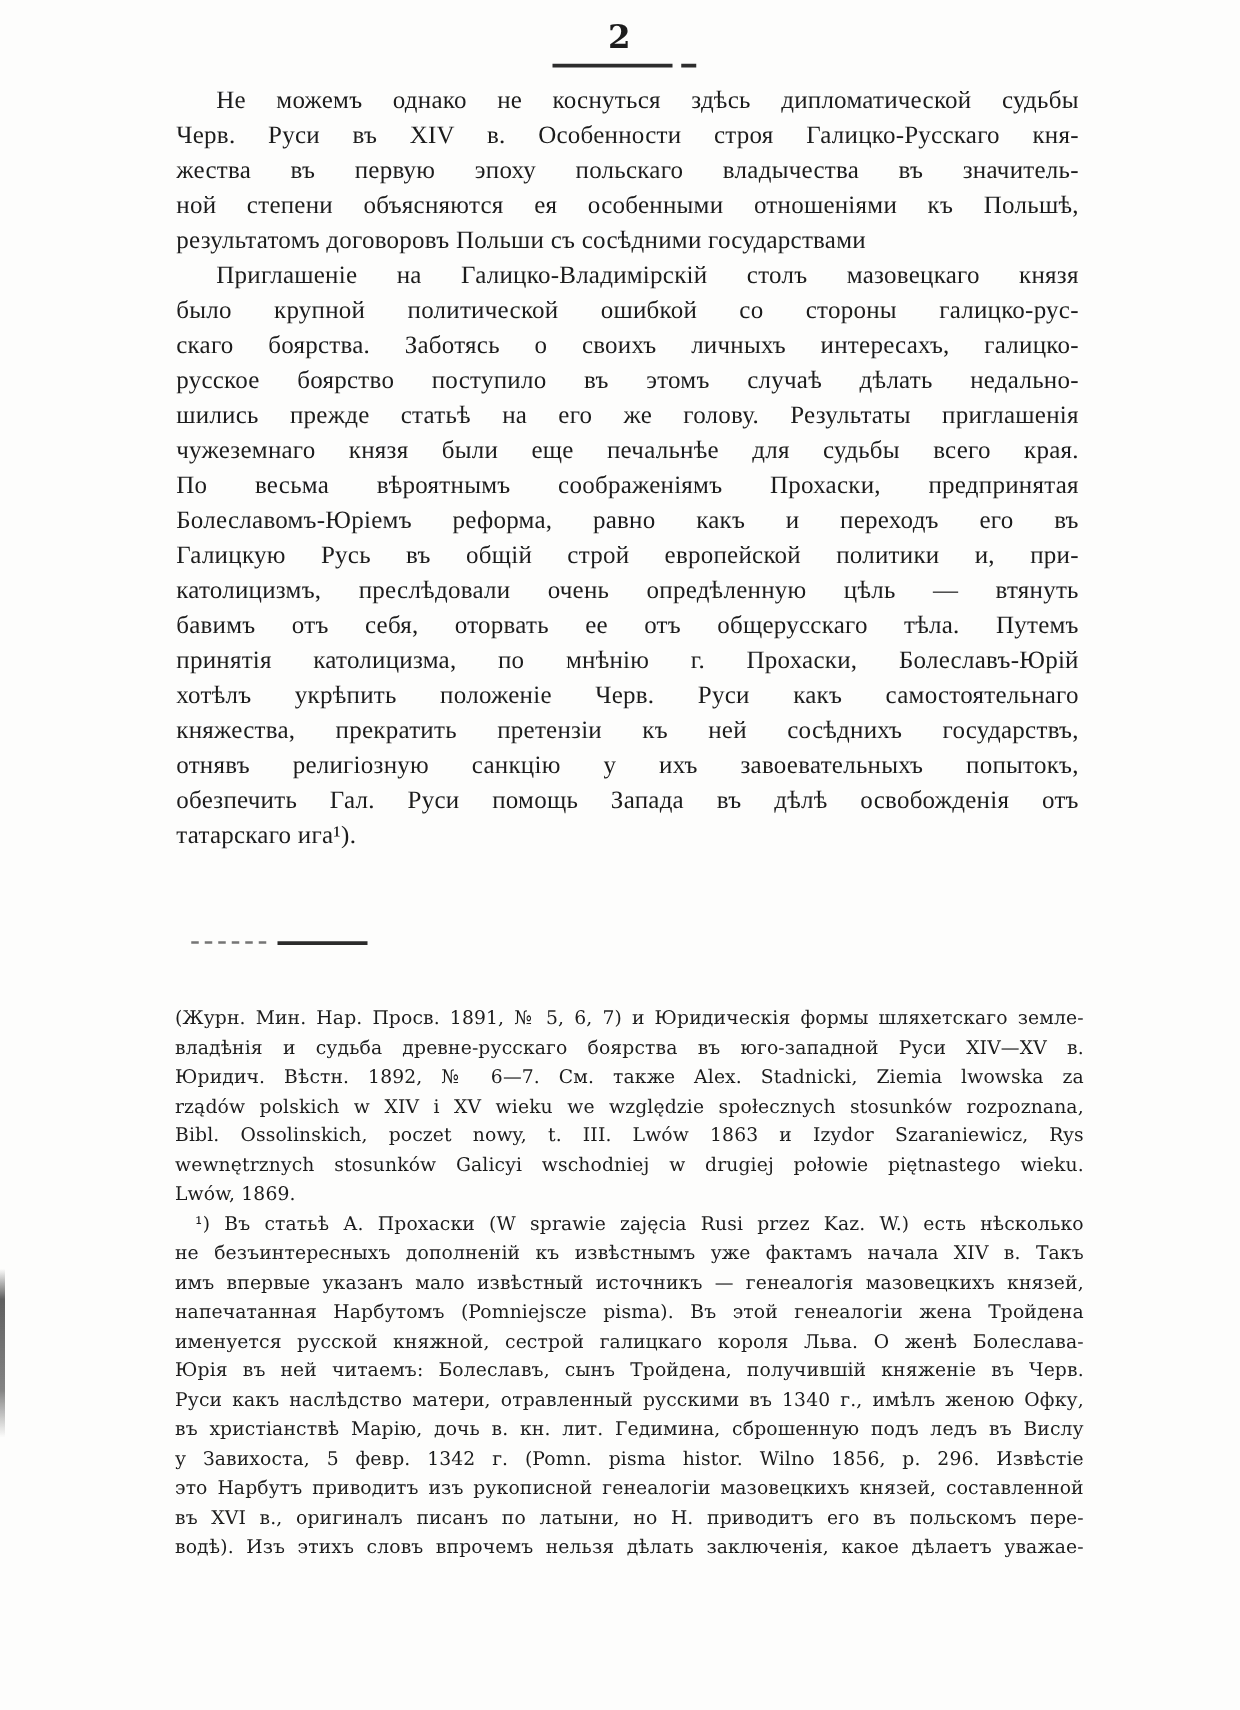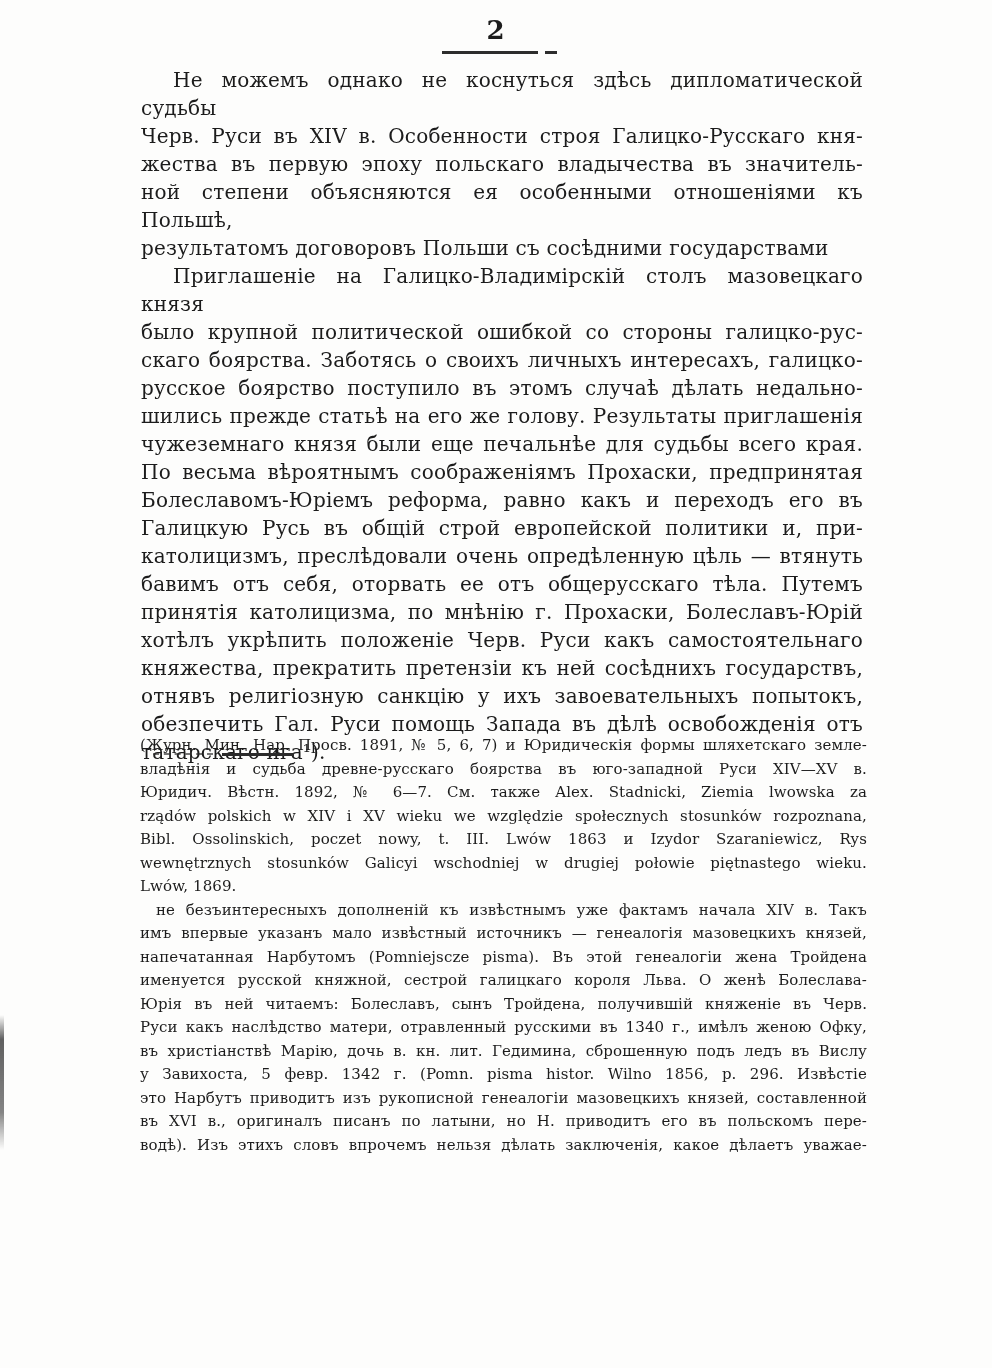--- a/index.html
+++ b/index.html
@@ -33,20 +33,21 @@
     position: absolute;
     top: 51px; left: 545px; width: 12px; height: 3px;
     background: #2d2d2d;
   }
   .main-text {
     position: absolute;
     top: 66px; left: 141px; width: 722px;
     font-size: 20px;
     line-height: 28px;
     letter-spacing: 0.2px;
+    font-family: Liberation Serif, serif;
   }
   .para { margin: 0; }
   .tline {
     text-align: justify;
     text-align-last: justify;
     white-space: normal;
   }
   .para .tline:last-child { text-align-last: left; }
   .para.cont .tline:last-child { text-align-last: justify; }
   .para.indent-lg .tline:first-child { text-indent: 32px; }
@@ -56,21 +57,21 @@
     top: 753px; left: 153px; width: 60px; height: 0;
     border-top: 2px dashed rgba(45,45,45,0.65);
   }
   .fn-sep-solid {
     position: absolute;
     top: 753px; left: 222px; width: 72px; height: 0;
     border-top: 3px solid #2b2b2b;
   }
   .footnotes {
     position: absolute;
-    top: 734px; left: 140px; width: 727px;
+    top: 803px; left: 140px; width: 727px;
     font-size: 15px;
     line-height: 23.5px;
     letter-spacing: 0.1px;
   }
   .edge-artifact {
     position: absolute;
     left: 0; top: 1015px; width: 4px; height: 135px;
     background: linear-gradient(to bottom,
       rgba(0,0,0,0) 0%,
       rgba(12,12,12,0.65) 18%,
@@ -125,20 +126,21 @@
     <div class="para">
         <div class="tline">(Журн. Мин. Нар. Просв. 1891, № 5, 6, 7) и Юридическія формы шляхетскаго земле-</div>
         <div class="tline">владѣнія и судьба древне-русскаго боярства въ юго-западной Руси XIV—XV в.</div>
         <div class="tline">Юридич. Вѣстн. 1892, № 6—7. См. также Alex. Stadnicki, Ziemia lwowska za</div>
         <div class="tline">rządów polskich w XIV i XV wieku we względzie społecznych stosunków rozpoznana,</div>
         <div class="tline">Bibl. Ossolinskich, poczet nowy, t. III. Lwów 1863 и Izydor Szaraniewicz, Rys</div>
         <div class="tline">wewnętrznych stosunków Galicyi wschodniej w drugiej połowie piętnastego wieku.</div>
         <div class="tline">Lwów, 1869.</div>
       </div>
     <div class="para cont indent-sm">
+        <div class="tline">¹) Въ статьѣ А. Прохаски (W sprawie zajęcia Rusi przez Kaz. W.) есть нѣсколько</div>
         <div class="tline">не безъинтересныхъ дополненій къ извѣстнымъ уже фактамъ начала XIV в. Такъ</div>
         <div class="tline">имъ впервые указанъ мало извѣстный источникъ — генеалогія мазовецкихъ князей,</div>
         <div class="tline">напечатанная Нарбутомъ (Pomniejscze pisma). Въ этой генеалогіи жена Тройдена</div>
         <div class="tline">именуется русской княжной, сестрой галицкаго короля Льва. О женѣ Болеслава-</div>
         <div class="tline">Юрія въ ней читаемъ: Болеславъ, сынъ Тройдена, получившій княженіе въ Черв.</div>
         <div class="tline">Руси какъ наслѣдство матери, отравленный русскими въ 1340 г., имѣлъ женою Офку,</div>
         <div class="tline">въ христіанствѣ Марію, дочь в. кн. лит. Гедимина, сброшенную подъ ледъ въ Вислу</div>
         <div class="tline">у Завихоста, 5 февр. 1342 г. (Pomn. pisma histor. Wilno 1856, p. 296. Извѣстіе</div>
         <div class="tline">это Нарбутъ приводитъ изъ рукописной генеалогіи мазовецкихъ князей, составленной</div>
         <div class="tline">въ XVI в., оригиналъ писанъ по латыни, но Н. приводитъ его въ польскомъ пере-</div>

